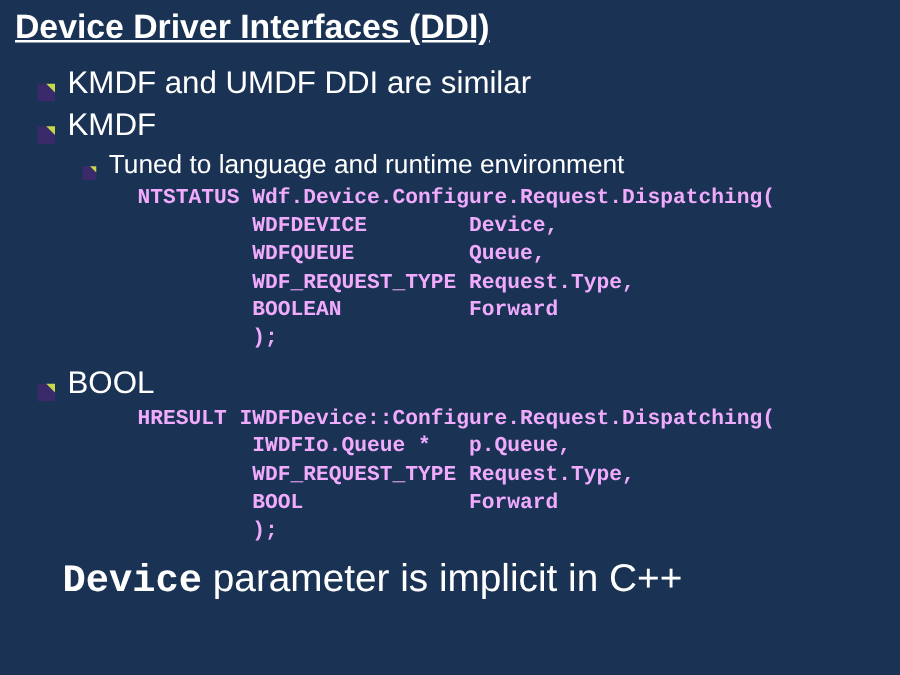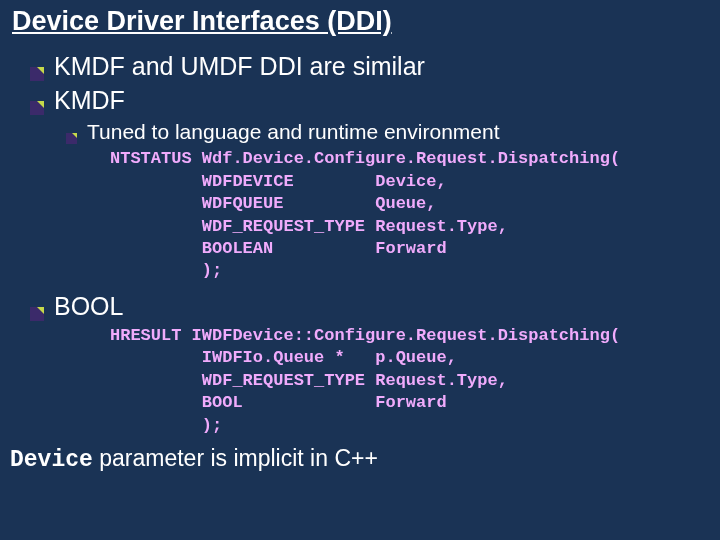--- a/index.html
+++ b/index.html
@@ -78,22 +78,23 @@
   .codeblock {
     font-family: "Courier New", Courier, monospace;
     font-weight: bold;
     font-size: 17px;
     white-space: pre;
     color: #f0abfc;
     margin: 4px 0 8px 100px;
     line-height: 1.32;
   }
   .final-row {
+    margin-left: 40px;
     margin-top: 2px;
-    font-size: 23px;
+    font-size: 31px;
   }
   .mono-inline {
     font-family: "Courier New", Courier, monospace;
     font-weight: bold;
   }
 </style>
 </head>
 <body>
 
 <div class="slide">

